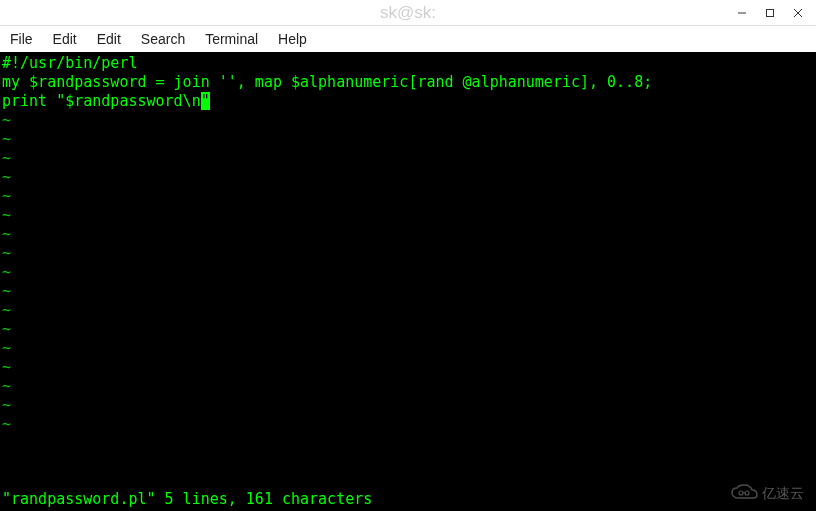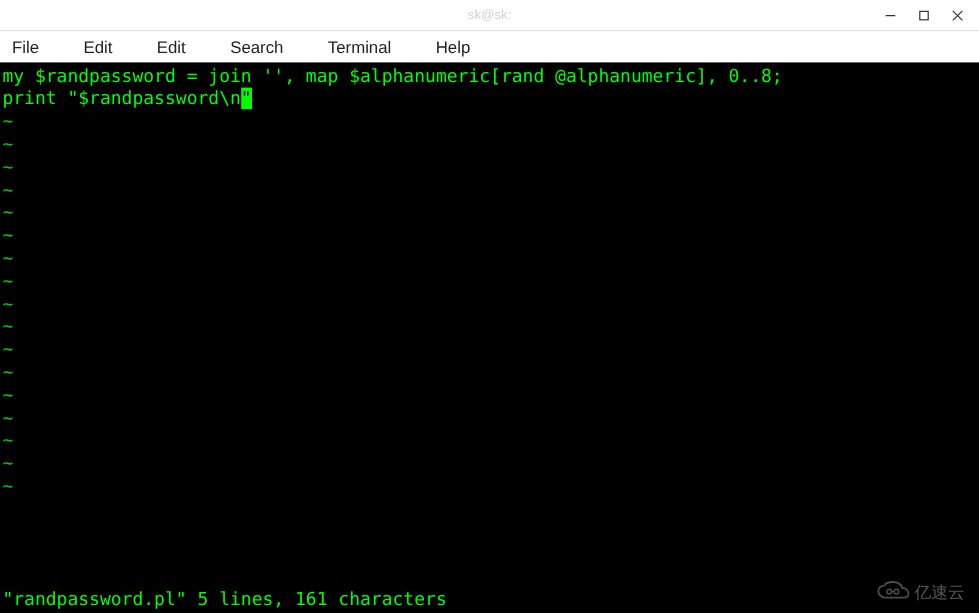--- a/index.html
+++ b/index.html
@@ -19,21 +19,21 @@
       height: 26px;
       background: #ffffff;
       display: flex;
       align-items: center;
       justify-content: center;
       position: relative;
       border-bottom: 1px solid #e0e0e0;
     }
     .titlebar-title {
       color: #d0d0d0;
-      font-size: 11px;
+      font-size: 17px;
       font-weight: 500;
     }
     .window-controls {
       position: absolute;
       right: 4px;
       top: 0;
       height: 100%;
       display: flex;
       align-items: center;
       gap: 0;
@@ -51,21 +51,21 @@
     .window-btn svg {
       width: 10px;
       height: 10px;
     }
     .menubar {
       height: 26px;
       background: #ffffff;
       display: flex;
       align-items: center;
       padding: 0 4px;
-      gap: 17px;
+      gap: 0;
     }
     .menu-item {
       padding: 3px 10px;
       font-size: 14px;
       color: #222;
       cursor: pointer;
     }
     .menu-item:first-child {
       padding-left: 6px;
     }
@@ -146,20 +146,21 @@
 <div class="menubar">
   <span class="menu-item">File</span>
   <span class="menu-item">Edit</span>
   <span class="menu-item">Edit</span>
   <span class="menu-item">Search</span>
   <span class="menu-item">Terminal</span>
   <span class="menu-item">Help</span>
 </div>
 
 <div class="terminal">
+  <div class="code-line">#!/usr/bin/perl</div>
   <div class="code-line"></div>
   <div class="code-line">my $randpassword = join '', map $alphanumeric[rand @alphanumeric], 0..8;</div>
   <div class="code-line"><span>print "$randpassword\n</span><span class="cursor-block">"</span></div>
   <div id="tilde-container">
       <div class="tilde">~</div>
       <div class="tilde">~</div>
       <div class="tilde">~</div>
       <div class="tilde">~</div>
       <div class="tilde">~</div>
       <div class="tilde">~</div>

